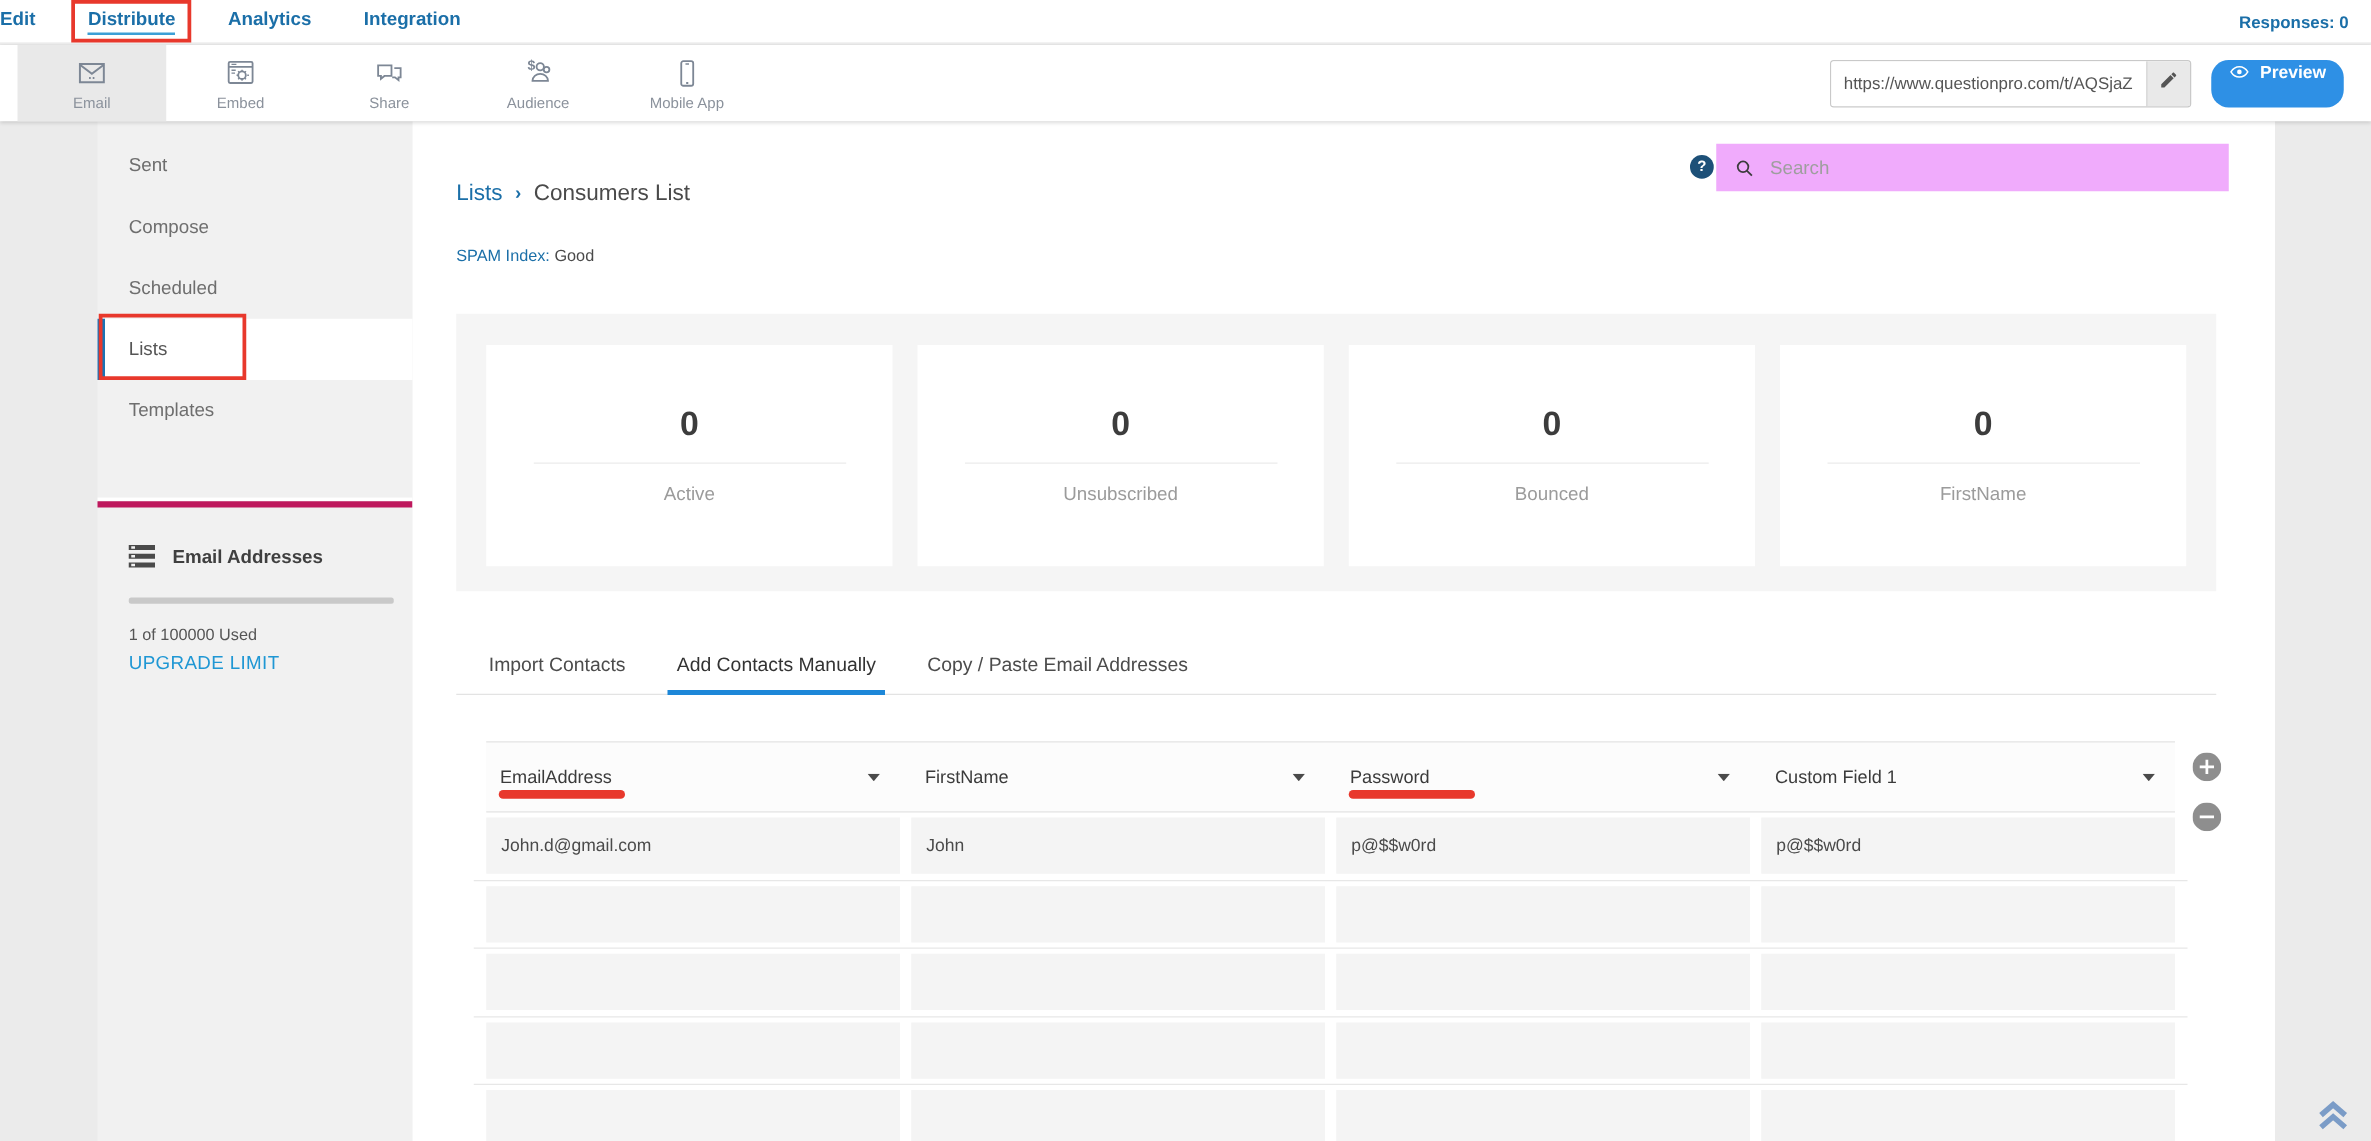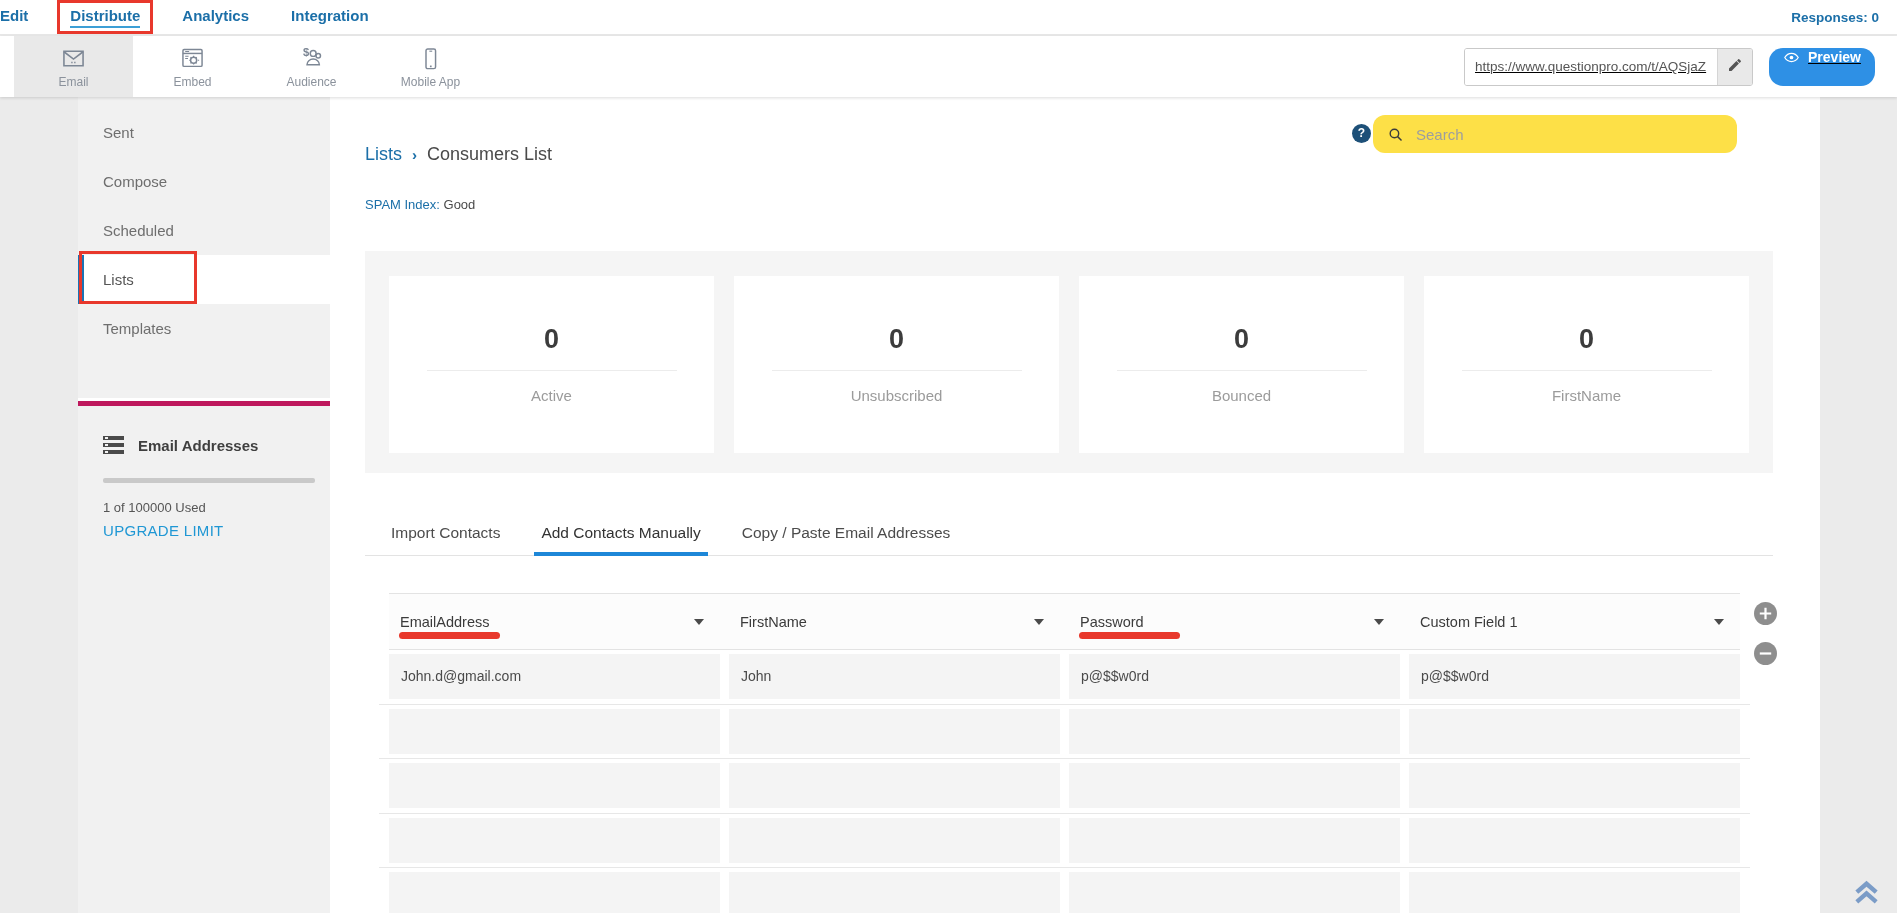--- a/index.html
+++ b/index.html
@@ -15,21 +15,21 @@
   .annotation-box { position:absolute; left:-13px; right:-13px; top:-7px; bottom:-6px; border:3px solid var(--annotation-red); pointer-events:none; }
   .responses { margin-left:auto; margin-right:18px; font-size:13.5px; color:var(--nav-blue); font-weight:600; cursor:pointer; }
 
   
   .toolbar { position:absolute; top:36px; left:0; right:0; height:61px; background:#fff; box-shadow:0 1px 3px rgba(0,0,0,0.14); display:flex; align-items:stretch; z-index:5; }
   .tb-items { display:flex; padding-left:14px; }
   .tb-item { width:119px; display:flex; flex-direction:column; align-items:center; justify-content:center; gap:3px; cursor:pointer; }
   .tb-item.active { background:#e9e9e9; }
   .tb-icon { height:28px; display:flex; align-items:flex-end; }
   .tb-label { font-size:12px; color:#8b929c; }
-  .tb-right { margin-left:auto; display:flex; align-items:center; gap:16px; padding-right:22px;text-decoration:underline; }
+  .tb-right { margin-left:auto; display:flex; align-items:center; gap:16px; padding-right:22px; }
   .url-group { display:flex; height:38px; border:1px solid #c9c9c9; border-radius:3px; overflow:hidden; background:#fff; }
   .url-input { width:252px; border:none; outline:none; padding:0 10px; font-size:13.5px; color:#555; font-family:inherit; background:#fff; }
   .url-edit { width:35px; background:#e9e9e9; border-left:1px solid #d5d5d5; display:flex; align-items:center; justify-content:center; cursor:pointer; }
   .preview-btn { display:flex; align-items:flex-start; justify-content:center; gap:8px; width:106px; height:38px; background:var(--preview-blue); color:#fff; border:none; border-radius:14px; font-size:14px; font-weight:700; cursor:pointer; font-family:inherit; }
 
   
   .sidebar { position:absolute; left:78px; top:97px; width:252px; bottom:0; }
   .sidebar-menu { height:301px; background:#f1f1f1; padding-top:11px; }
   .menu-item { position:relative; height:49px; line-height:49px; padding-left:25px; font-size:15px; color:#6e6e6e; cursor:pointer; }
   .menu-item.active { background:#fff; color:#555; }
@@ -42,21 +42,21 @@
   .lbar { width:21px; height:4px; background:#4a4a4a; position:relative; }
   .lbar::before { content:''; position:absolute; left:2px; top:1px; width:3px; height:2px; background:#f1f1f1; }
   .ea-title { font-size:15px; font-weight:700; color:#3f3f3f; }
   .ea-bar { margin-top:24px; width:212px; height:5px; background:#c9c9c9; border-radius:2px; }
   .ea-usage { margin-top:17px; font-size:13px; color:#555; }
   .ea-upgrade { margin-top:7px; font-size:15px; color:var(--link-blue); cursor:pointer; letter-spacing:0.3px; }
 
   
   .main { position:absolute; left:330px; top:97px; width:1490px; bottom:0; background:#fff; overflow:hidden; }
   .help-icon { position:absolute; left:1022px; top:27px; width:19px; height:19px; border-radius:50%; background:#1d5078; color:#fff; font-size:12px; font-weight:700; text-align:center; line-height:19px; cursor:pointer; }
-  .search-box { position:absolute; left:1043px; top:18px; width:364px; height:38px; background:#fde047; display:flex; align-items:center;border-radius:12px; }
+  .search-box { position:absolute; left:1043px; top:18px; width:410px; height:38px; background:#f0abfc; display:flex; align-items:center; }
   .search-glyph { margin:0 10px 0 14px; display:flex; }
   .search-input { flex:1; background:transparent; border:none; outline:none; font-size:15px; color:#444; font-family:inherit; }
   .search-input::placeholder { color:#9e9e9e; }
   .breadcrumb { position:absolute; left:35px; top:47px; font-size:18px; display:flex; align-items:center; gap:10px; }
   .bc-parent { color:var(--nav-blue); cursor:pointer; }
   .bc-sep { color:var(--nav-blue); font-weight:700; font-size:15px; }
   .bc-current { color:#4a4a4a; }
   .spam-row { position:absolute; left:35px; top:100px; font-size:13px; }
   .spam-label { color:var(--nav-blue); }
   .spam-value { color:#4a4a4a;margin-top:21px; }
@@ -146,20 +146,29 @@
               <rect x="3.5" y="4" width="17" height="15" rx="1"></rect>
               <path d="M3.5 7.5h17"></path>
               <path d="M5.5 5.8h3.5M5.5 10h3M5.5 12h2.5" stroke-width="1"></path>
               <circle cx="13" cy="13.5" r="2.7"></circle>
               <path d="M13 9.6v1.2M13 16.2v1.2M9.1 13.5h1.2M16.7 13.5h1.2M10.2 10.7l.9.9M14.9 15.4l.9.9M15.8 10.7l-.9.9M11.1 15.4l-.9.9" stroke-width="1"></path>
             </svg>
           </span>
           <span class="tb-label">Embed</span>
         </div>
 
+        <div class="tb-item">
+          <span class="tb-icon">
+            <svg viewBox="0 0 24 24" width="27" height="27" fill="none" stroke="#7d8795" stroke-width="1.3">
+              <path d="M4 6.5h9.5v7.5H8.5L6 16v-2H4z"></path>
+              <path d="M15.5 8.5H20v6.5h-1.5v2l-2.5-2h-2"></path>
+            </svg>
+          </span>
+          <span class="tb-label">Share</span>
+        </div>
 
         <div class="tb-item">
           <span class="tb-icon">
             <svg viewBox="0 0 24 24" width="27" height="27" fill="none" stroke="#7d8795" stroke-width="1.3">
               <text x="4.5" y="10" font-size="10" font-weight="bold" fill="#7d8795" stroke="none">$</text>
               <circle cx="13.5" cy="7.5" r="2.6"></circle>
               <circle cx="18" cy="9.5" r="2"></circle>
               <path d="M8 17.5c0-2.8 2.5-5 5.5-5s5.5 2.2 5.5 5z"></path>
             </svg>
           </span>

